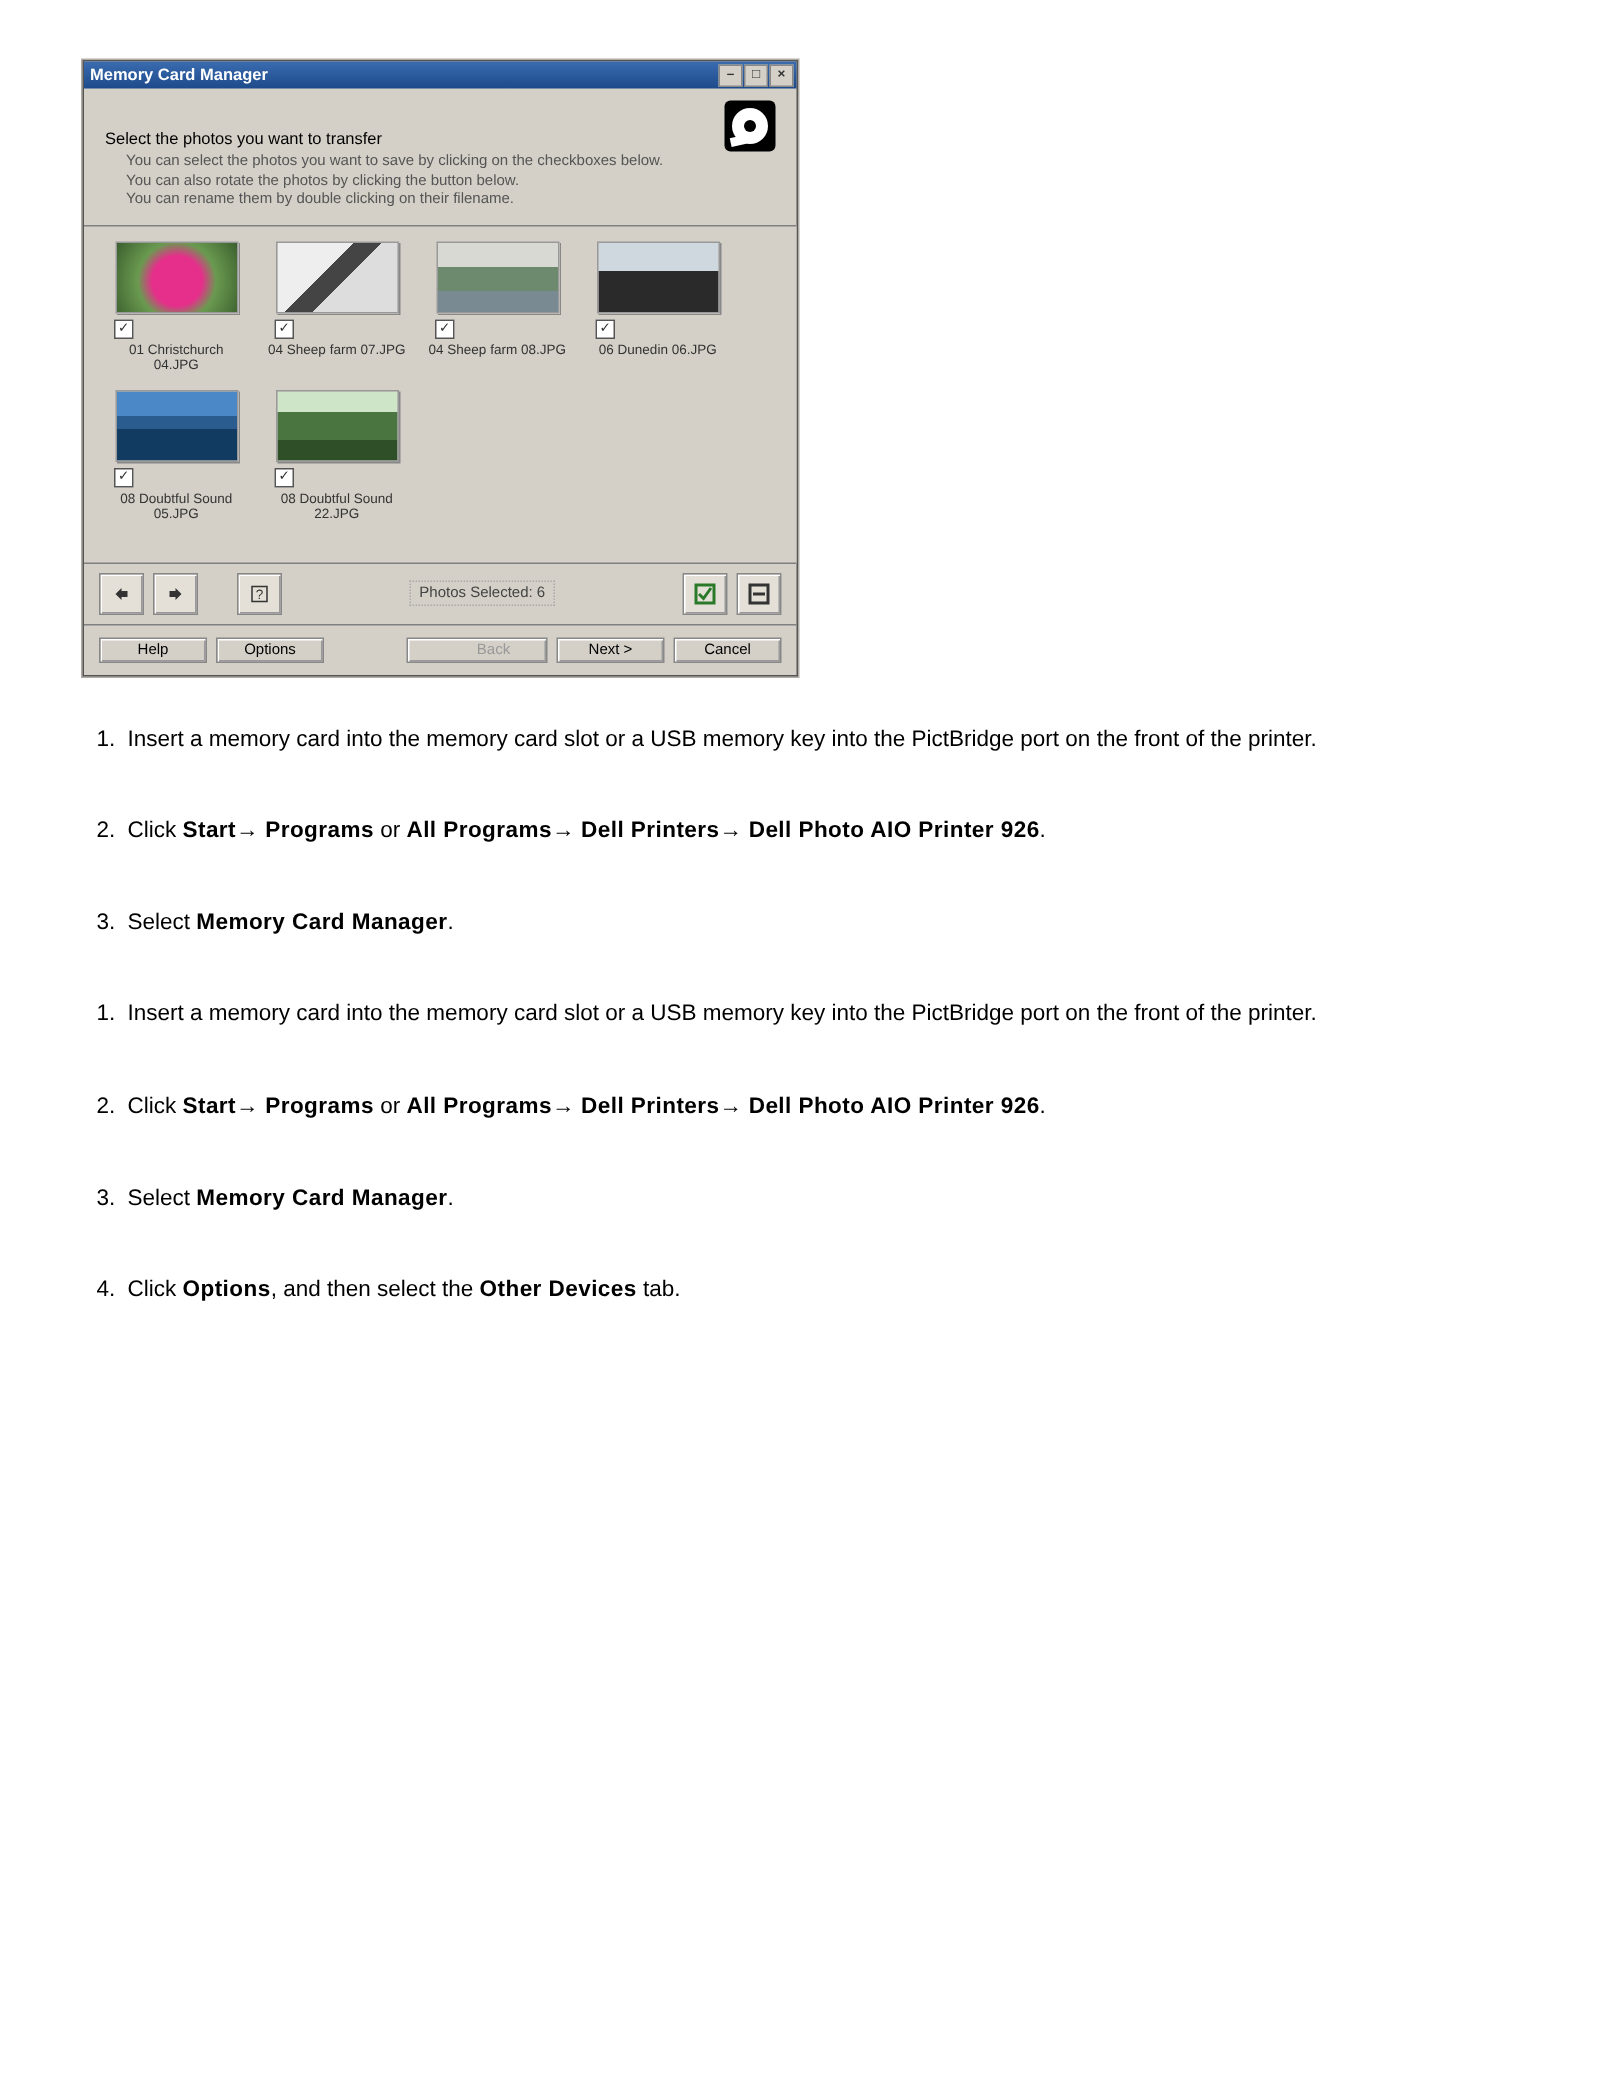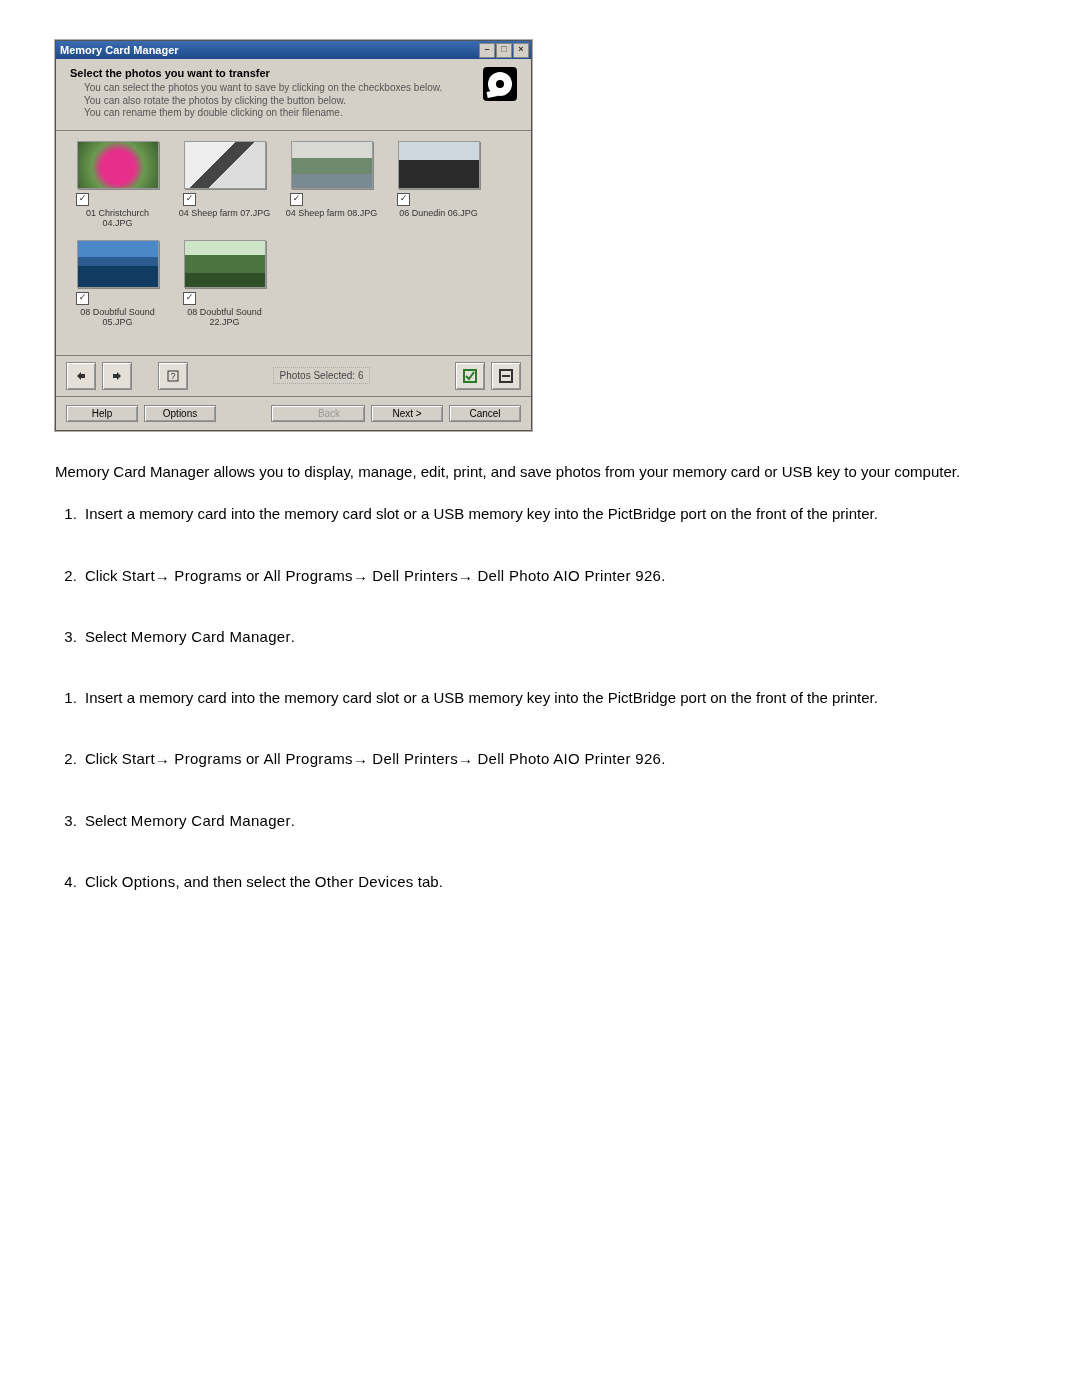--- a/index.html
+++ b/index.html
@@ -46,21 +46,21 @@
     border:1px solid #888;
     font-size:9px;line-height:11px;text-align:center;
     color:#333;
   }
   .instruct{
     padding:8px 14px 10px 14px;
     position:relative;
     font-size:10px;
     color:#333;
   }
-  .instruct-title{font-weight:bold;font-size:11px;color:#000;margin-bottom:3px;}
+  .instruct-title{font-weight:normal;font-size:11px;color:#000;margin-bottom:3px;margin-top:20px;}
   .instruct-line{padding-left:14px;line-height:1.25;color:#555;}
   .cd-icon{
     position:absolute;right:14px;top:8px;
     width:34px;height:34px;
     background:#000;
     border-radius:4px;
   }
   .cd-icon svg{width:100%;height:100%;}
   .thumb-area{
     background:var(--win-gray);
@@ -123,21 +123,21 @@
   .ph-flower{background:radial-gradient(circle at 50% 55%,#e62e8b 0,#e62e8b 35%,#6a9a50 55%,#3b5f2e 100%);}
   .ph-bw{background:linear-gradient(135deg,#eee 0,#eee 40%,#444 40%,#444 55%,#ddd 55%);}
   .ph-coast{background:linear-gradient(180deg,#d9d9d3 0 35%,#6e8a6e 35% 70%,#7a8a93 70%);}
   .ph-sky{background:linear-gradient(180deg,#cfd7df 0 40%,#2a2a2a 40%);}
   .ph-mtn{background:linear-gradient(180deg,#4a88c7 0 35%,#2b5c8f 35% 55%,#123b62 55%);}
   .ph-field{background:linear-gradient(180deg,#cfe5c8 0 30%,#4a7540 30% 70%,#2f4f28 70%);}
   
   .doc p{margin:0 0 20px 0;line-height:1.45;}
   .doc ol{margin:0 0 30px 26px;padding:0;}
   .doc li{margin:0 0 38px 0;padding-left:4px;line-height:1.55;}
-  .doc b, .bold{font-weight:normal;letter-spacing:.02em;}
+  .doc b, .bold{font-weight:bold;letter-spacing:.02em;}
   .arrow{font-family:Arial,sans-serif;}
 </style>
 </head>
 <body>
 
 <div class="window">
 
   <div class="titlebar">
     <span>Memory Card Manager</span>
     <div class="wbtns">
@@ -248,21 +248,20 @@
     <div class="btn">Options</div>
     <div class="spacer"></div>
     <div class="btn disabled">Back</div>
     <div class="btn">Next &gt;</div>
     <div class="btn">Cancel</div>
   </div>
 </div>
 
 <div class="doc">
 
-  <p>Memory Card Manager allows you to display, manage, edit, print, and save photos from your memory card or USB key to your computer.</p>
 
 
   <ol>
     <li>Insert a memory card into the memory card slot or a USB memory key into the PictBridge port on the front of the printer.</li>
     <li>
       <span>Click </span><b>Start</b><span class="arrow">→</span><b> Programs</b><span> or </span><b>All Programs</b><span class="arrow">→</span><b> Dell Printers</b><span class="arrow">→</span><b> Dell Photo AIO Printer 926</b><span>.</span>
     </li>
     <li>
       <span>Select </span><b>Memory Card Manager</b><span>.</span>
     </li>

